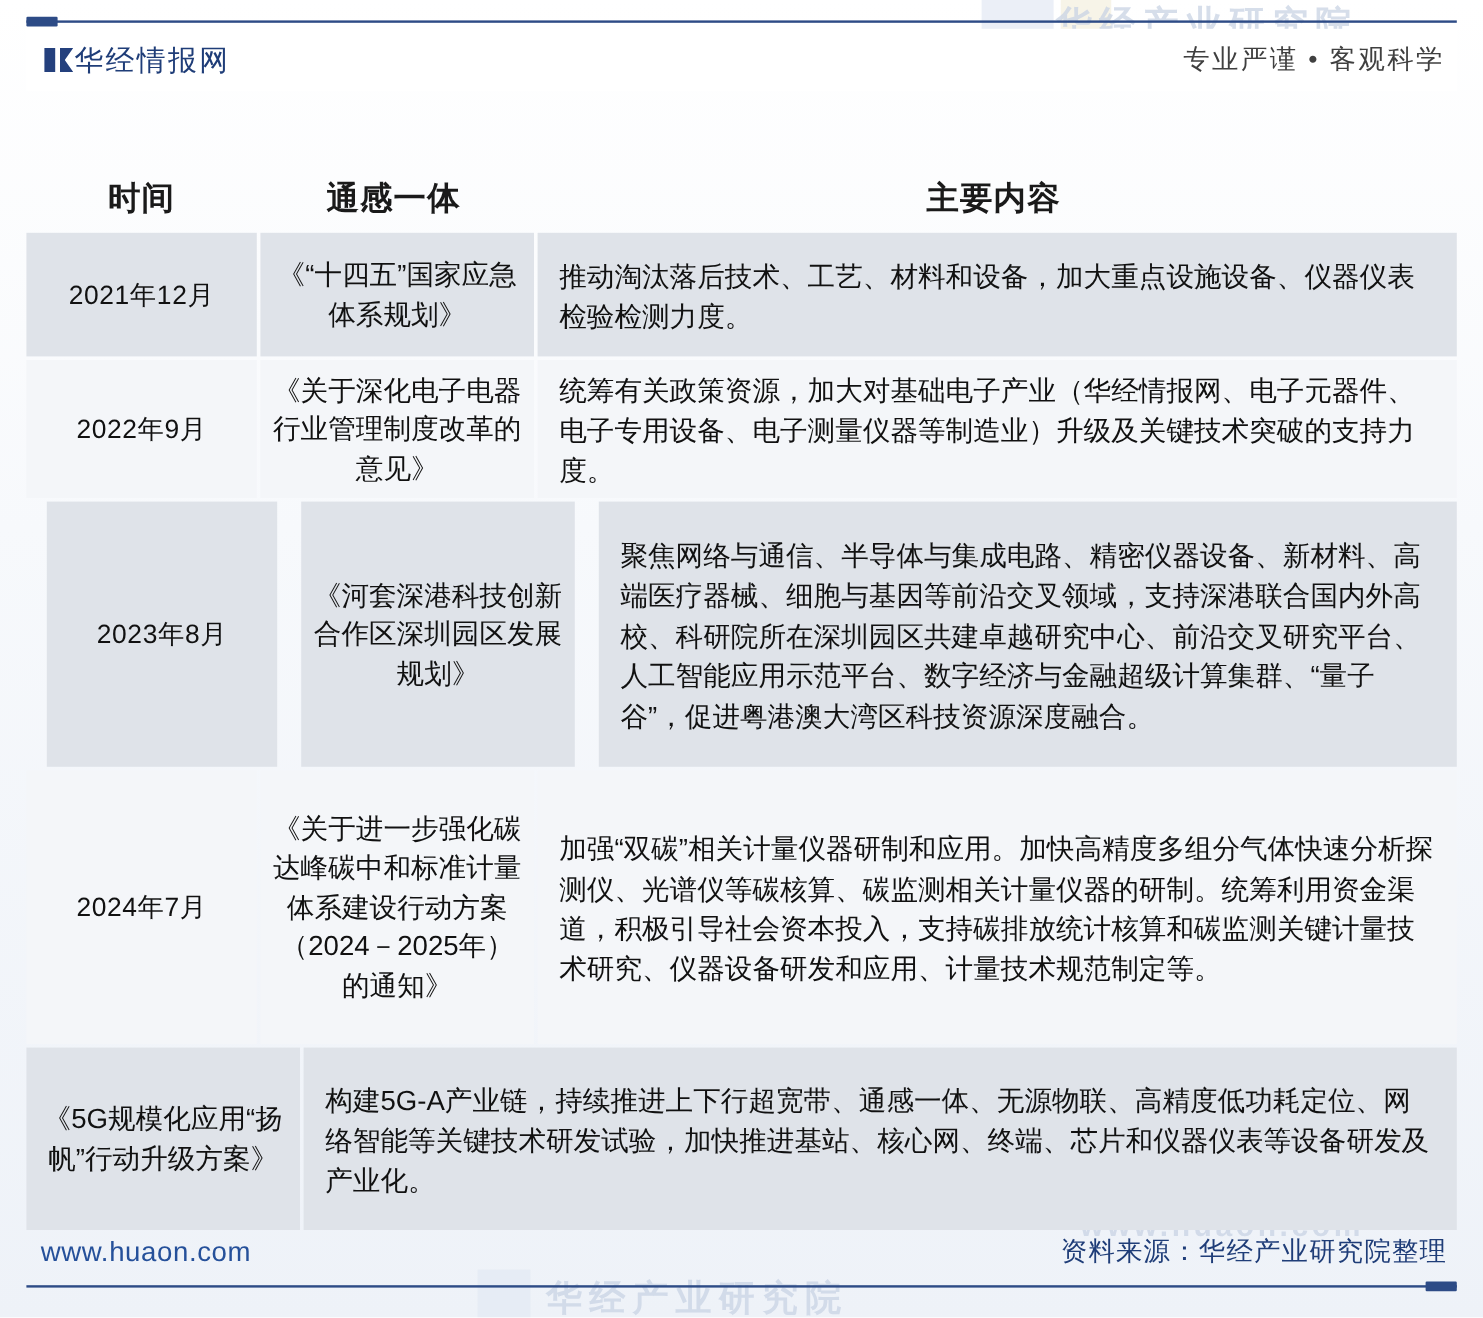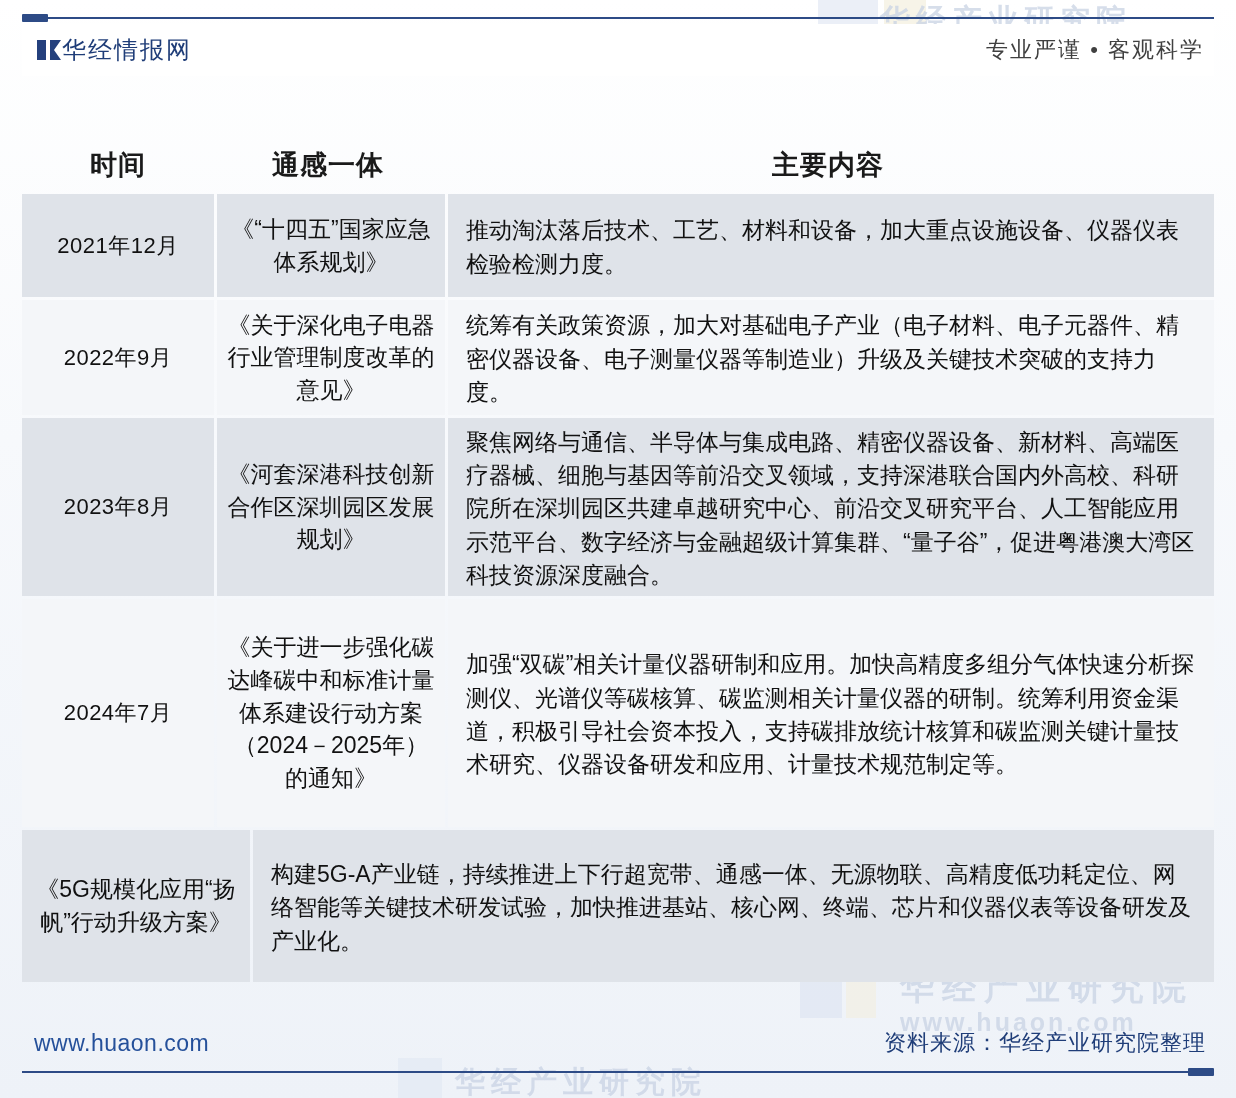--- a/index.html
+++ b/index.html
@@ -228,21 +228,21 @@
     text-align: left;
     font-size: 23px;
     line-height: 1.45;
     padding: 12px 16px 8px 18px;
   }
   .row-shade .cell { background: #dfe3e9; }
   .row-plain .cell { background: #f4f6f9; }
 
   .r1 .cell { height: 103px; }
   .r2 .cell { height: 115px; }
-  .r3 .cell { height: 178px; }
+  .r3 .cell { height: 221px; margin-left: 17px; }
   .r4 .cell { height: 228px; }
   .r5 .cell { height: 152px; }
 
   
   .footer {
     position: absolute;
     left: 22px;
     right: 22px;
     bottom: 22px;
     height: 58px;
@@ -335,21 +335,21 @@
 
     <div class="trow r1 row-shade">
       <div class="cell cell-time col-time">2021年12月</div>
       <div class="cell cell-name col-name">《“十四五”国家应急体系规划》</div>
       <div class="cell cell-detail col-detail">推动淘汰落后技术、工艺、材料和设备，加大重点设施设备、仪器仪表检验检测力度。</div>
     </div>
 
     <div class="trow r2 row-plain">
       <div class="cell cell-time col-time">2022年9月</div>
       <div class="cell cell-name col-name">《关于深化电子电器行业管理制度改革的意见》</div>
-      <div class="cell cell-detail col-detail">统筹有关政策资源，加大对基础电子产业（电子材料、电子元器件、精密仪器设备、电子测量仪器等制造业）升级及关键技术突破的支持力度。</div>
+      <div class="cell cell-detail col-detail">统筹有关政策资源，加大对基础电子产业（华经情报网、电子元器件、电子专用设备、电子测量仪器等制造业）升级及关键技术突破的支持力度。</div>
     </div>
 
     <div class="trow r3 row-shade">
       <div class="cell cell-time col-time">2023年8月</div>
       <div class="cell cell-name col-name">《河套深港科技创新合作区深圳园区发展规划》</div>
       <div class="cell cell-detail col-detail">聚焦网络与通信、半导体与集成电路、精密仪器设备、新材料、高端医疗器械、细胞与基因等前沿交叉领域，支持深港联合国内外高校、科研院所在深圳园区共建卓越研究中心、前沿交叉研究平台、人工智能应用示范平台、数字经济与金融超级计算集群、“量子谷”，促进粤港澳大湾区科技资源深度融合。</div>
     </div>
 
     <div class="trow r4 row-plain">
       <div class="cell cell-time col-time">2024年7月</div>

